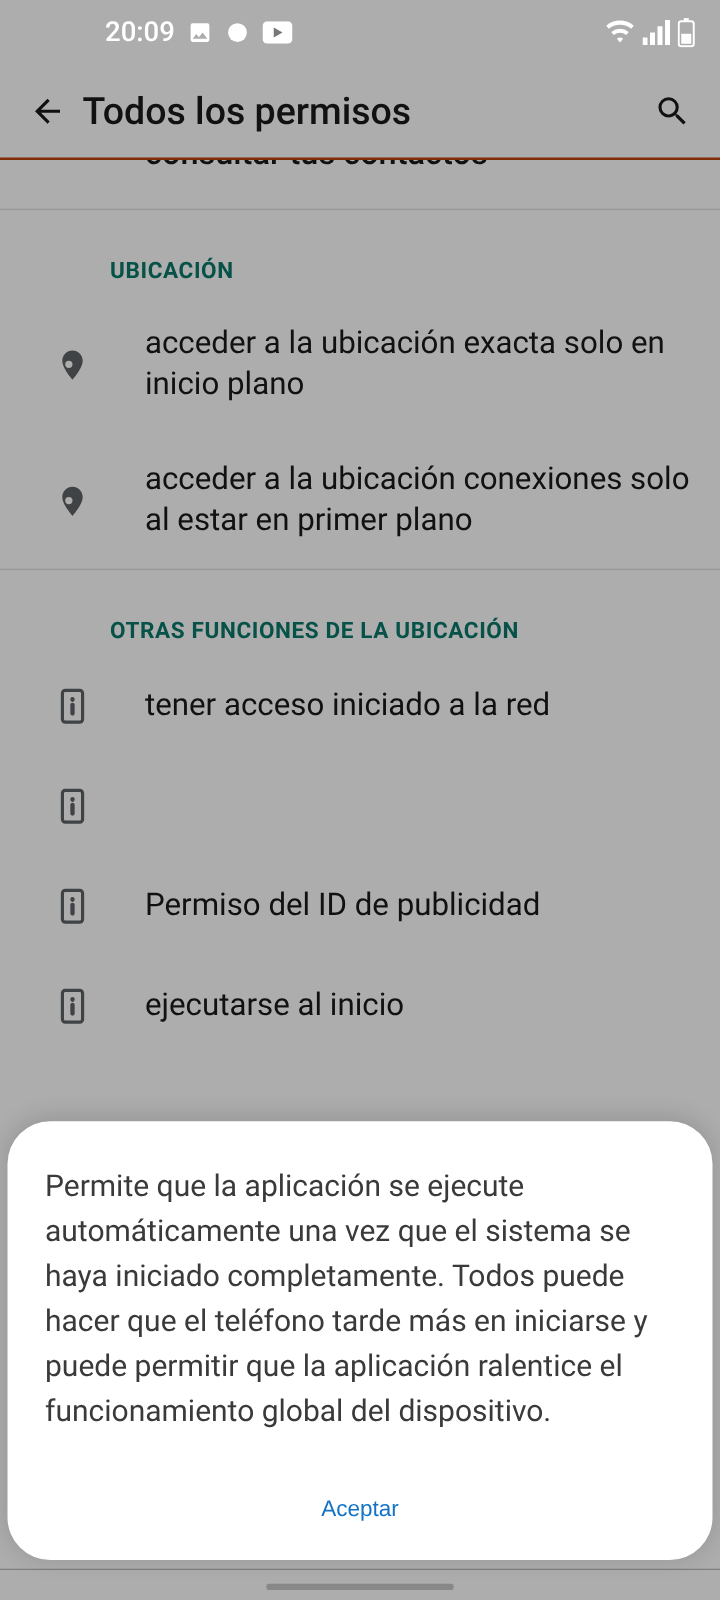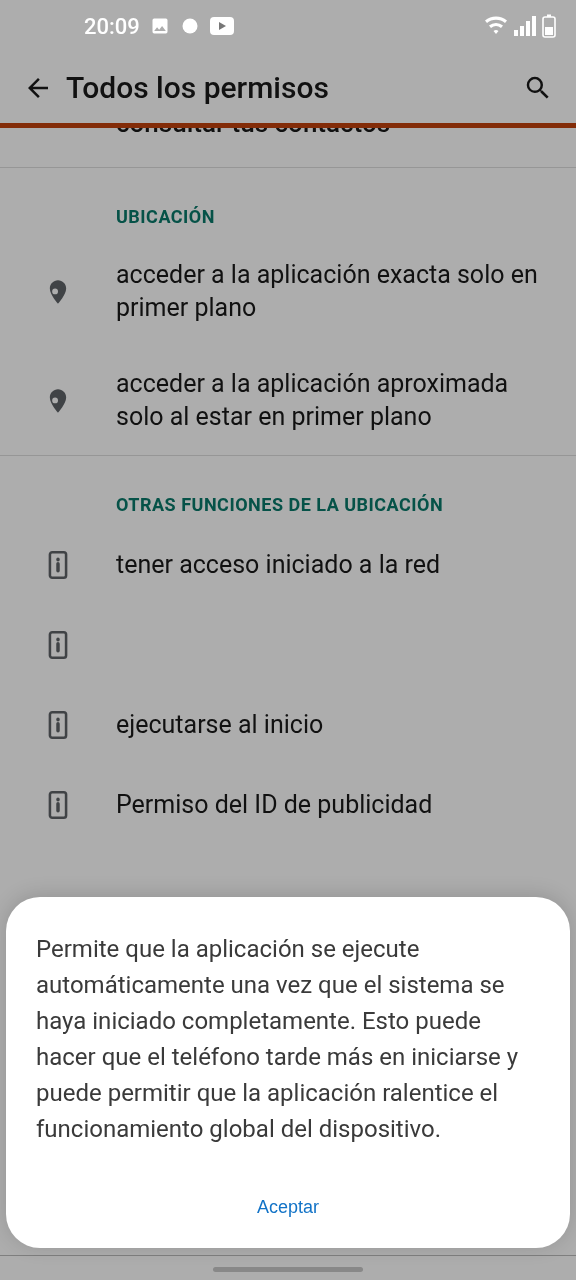--- a/index.html
+++ b/index.html
@@ -30,42 +30,42 @@
   }
   .status-left { display: flex; align-items: center; gap: 10px; }
   .status-right { display: flex; align-items: center; gap: 6px; }
   .status-right svg, .status-left svg { display: block; }
 
   
   .app-bar {
     height: 76px;
     display: flex; align-items: center;
     padding: 0 10px;
-    border-bottom: 5px solid #c2410c;
+    border-bottom: 2px solid #c2410c;
     background: #fff;
   }
   .app-bar .back { width: 56px; display:flex; align-items:center; justify-content:center; }
   .app-bar .title { flex: 1; font-size: 30px; font-weight: 500; color: #1a1a1a; }
   .app-bar .search { width: 56px; display:flex; align-items:center; justify-content:center; }
 
   
   .cutoff {
     height: 40px; overflow: hidden;
     border-bottom: 1px solid #ddd;
     display:flex; align-items:flex-start;
     padding-left: 116px;
   }
   .cutoff span {
     font-size: 26px; color:#1a1a1a; font-weight:500;
     position: relative; top: -20px;
   }
 
   
   .section-header {
-    padding: 38px 20px 10px 116px;
+    padding: 38px 20px 10px 88px;
     color: #0a7a6a;
     font-size: 18px;
     font-weight: 700;
     letter-spacing: 0.5px;
   }
   .perm-row {
     display: flex;
     align-items: center;
     padding: 22px 20px 22px 0;
     min-height: 80px;
@@ -150,30 +150,30 @@
   </div>
 
   <div class="section-header">UBICACIÓN</div>
 
   <div class="perm-row">
     <div class="perm-icon">
       <svg width="28" height="28" viewBox="0 0 24 24" fill="#5f6368">
           <path d="M12 2C8.13 2 5 5.13 5 9c0 5.25 7 13 7 13s7-7.75 7-13c0-3.87-3.13-7-7-7zm0 9.5A2.5 2.5 0 119.5 9 2.5 2.5 0 0112 11.5z"></path>
         </svg>
     </div>
-    <div class="perm-label">acceder a la aplicación exacta solo en primer plano</div>
+    <div class="perm-label">acceder a la ubicación exacta solo en inicio plano</div>
   </div>
 
   <div class="perm-row">
     <div class="perm-icon">
       <svg width="28" height="28" viewBox="0 0 24 24" fill="#5f6368">
           <path d="M12 2C8.13 2 5 5.13 5 9c0 5.25 7 13 7 13s7-7.75 7-13c0-3.87-3.13-7-7-7zm0 9.5A2.5 2.5 0 119.5 9 2.5 2.5 0 0112 11.5z"></path>
         </svg>
     </div>
-    <div class="perm-label">acceder a la aplicación aproximada solo al estar en primer plano</div>
+    <div class="perm-label">acceder a la ubicación conexiones solo al estar en primer plano</div>
   </div>
 
   <div class="divider"></div>
 
   <div class="section-header">OTRAS FUNCIONES DE LA UBICACIÓN</div>
 
   <div class="perm-row">
     <div class="perm-icon">
       <svg width="24" height="30" viewBox="0 0 18 26" fill="none" stroke="#5f6368" stroke-width="2.2">
           <rect x="2" y="2" width="14" height="22" rx="2"></rect>
@@ -195,32 +195,32 @@
   </div>
 
   <div class="perm-row">
     <div class="perm-icon">
       <svg width="24" height="30" viewBox="0 0 18 26" fill="none" stroke="#5f6368" stroke-width="2.2">
           <rect x="2" y="2" width="14" height="22" rx="2"></rect>
           <line x1="9" y1="8" x2="9" y2="8.5" stroke-width="3" stroke-linecap="round"></line>
           <line x1="9" y1="12" x2="9" y2="18" stroke-width="3" stroke-linecap="round"></line>
         </svg>
     </div>
+    <div class="perm-label">Permiso del ID de publicidad</div>
+  </div>
+
+  <div class="perm-row">
+    <div class="perm-icon">
+      <svg width="24" height="30" viewBox="0 0 18 26" fill="none" stroke="#5f6368" stroke-width="2.2">
+          <rect x="2" y="2" width="14" height="22" rx="2"></rect>
+          <line x1="9" y1="8" x2="9" y2="8.5" stroke-width="3" stroke-linecap="round"></line>
+          <line x1="9" y1="12" x2="9" y2="18" stroke-width="3" stroke-linecap="round"></line>
+        </svg>
+    </div>
     <div class="perm-label">ejecutarse al inicio</div>
-  </div>
-
-  <div class="perm-row">
-    <div class="perm-icon">
-      <svg width="24" height="30" viewBox="0 0 18 26" fill="none" stroke="#5f6368" stroke-width="2.2">
-          <rect x="2" y="2" width="14" height="22" rx="2"></rect>
-          <line x1="9" y1="8" x2="9" y2="8.5" stroke-width="3" stroke-linecap="round"></line>
-          <line x1="9" y1="12" x2="9" y2="18" stroke-width="3" stroke-linecap="round"></line>
-        </svg>
-    </div>
-    <div class="perm-label">Permiso del ID de publicidad</div>
   </div>
 
   <div class="bottom-line"></div>
 </div>
 
 <div class="dim"></div>
 
 <div class="status-bar" style="position:absolute;top:0;left:0;right:0;">
   <div class="status-left">
     <span>20:09</span>
@@ -247,19 +247,19 @@
       </svg>
     <svg width="14" height="24" viewBox="0 0 14 24" fill="none">
         <rect x="1" y="3" width="12" height="20" rx="2" stroke="#fff" stroke-width="1.6"></rect>
         <rect x="5" y="0.5" width="4" height="2.5" fill="#fff"></rect>
         <rect x="3" y="13" width="8" height="8" fill="#fff"></rect>
       </svg>
   </div>
 </div>
 
 <div class="dialog">
-  <div class="dialog-text">Permite que la aplicación se ejecute automáticamente una vez que el sistema se haya iniciado completamente. Esto puede hacer que el teléfono tarde más en iniciarse y puede permitir que la aplicación ralentice el funcionamiento global del dispositivo.</div>
+  <div class="dialog-text">Permite que la aplicación se ejecute automáticamente una vez que el sistema se haya iniciado completamente. Todos puede hacer que el teléfono tarde más en iniciarse y puede permitir que la aplicación ralentice el funcionamiento global del dispositivo.</div>
   <div class="dialog-action">
     <button>Aceptar</button>
   </div>
 </div>
 
 <div class="nav-indicator"></div>
 
 </body></html>

